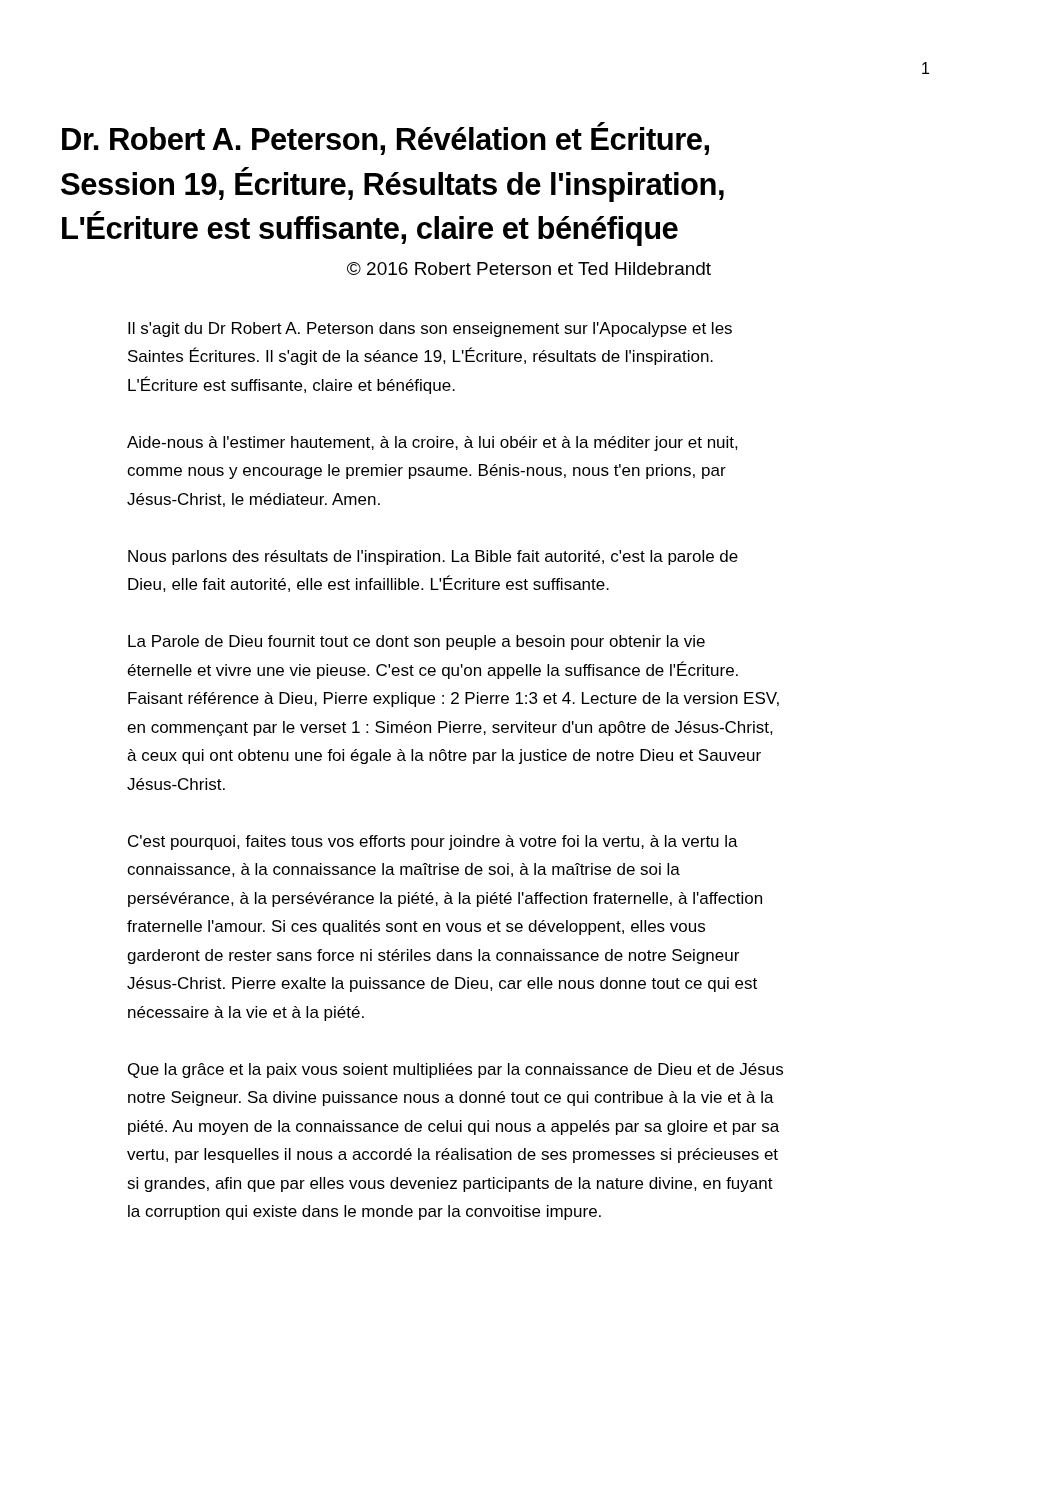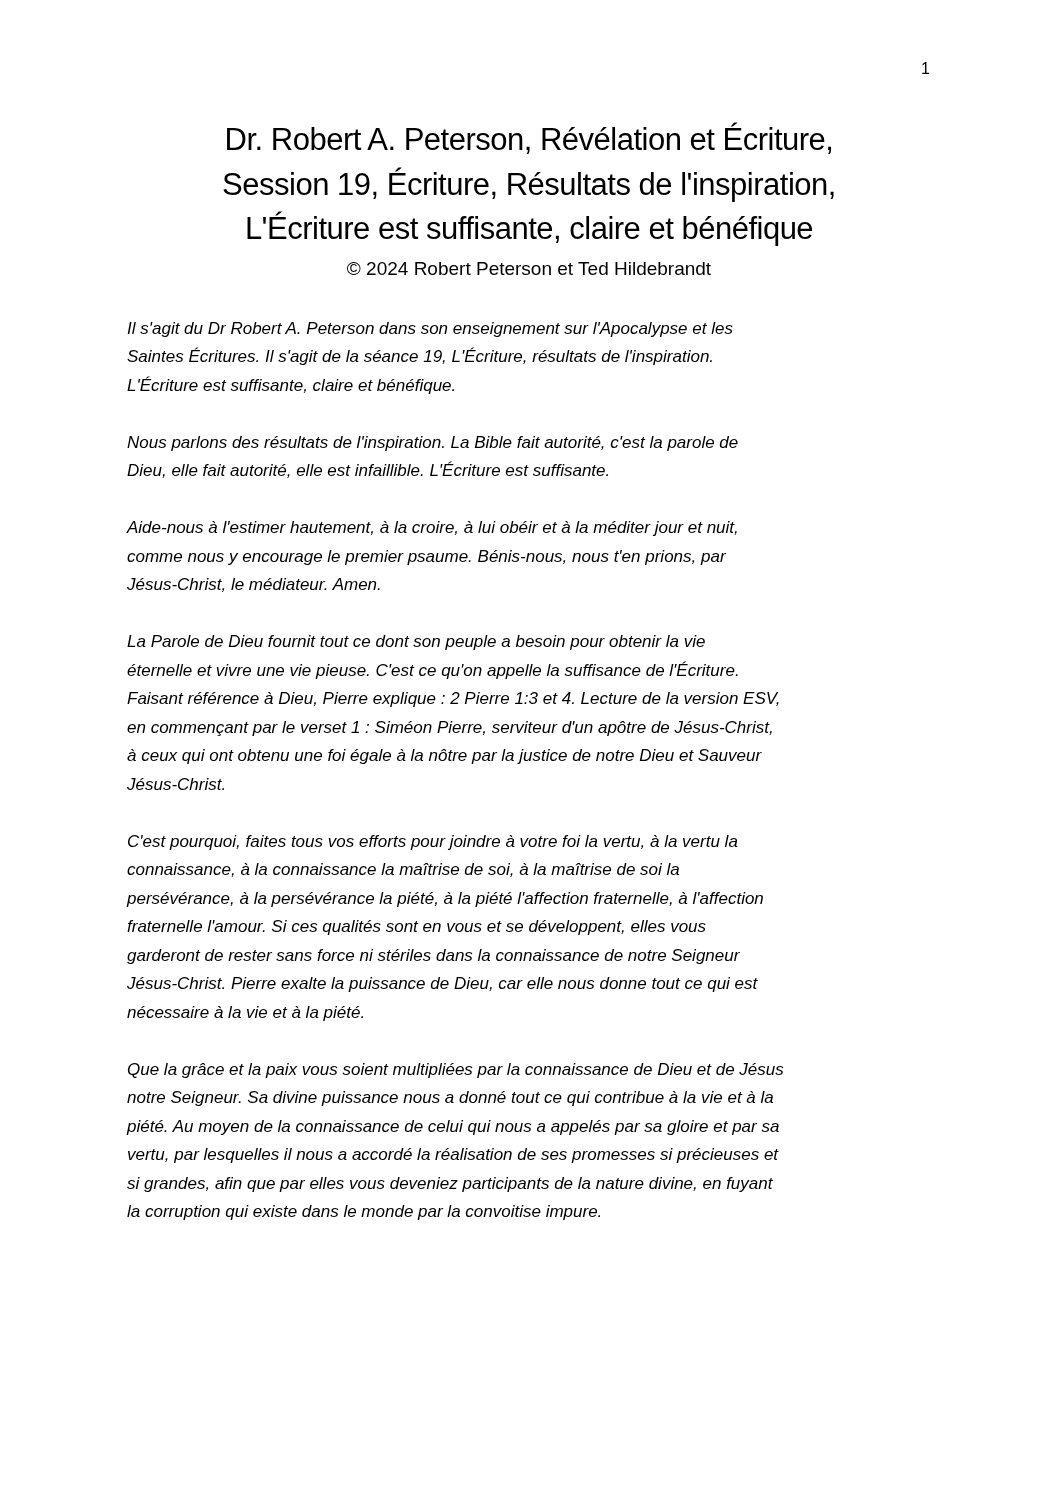--- a/index.html
+++ b/index.html
@@ -21,65 +21,64 @@
     position: absolute;
     top: 58px;
     right: 128px;
     font-size: 16px;
     line-height: 22px;
     color: #000000;
   }
   .title {
     margin: 118px 60px 0 60px;
     font-size: 31px;
-    font-weight: 400;
+    font-weight: 700;
     line-height: 44.5px;
-    text-align: center;
+    text-align: left;
     white-space: pre-line;
     letter-spacing: -0.5px;
   }
   .copyright {
     margin-top: 4px;
     text-align: center;
     font-size: 19px;
     line-height: 26px;
   }
   .body-text {
     margin: 33px 120px 0 127px;
     font-size: 17px;
     line-height: 28.5px;
     text-align: left;
-    font-style: italic;
   }
   .body-text p {
     margin: 0 0 28.5px 0;
     white-space: pre-line;
   }
 </style>
 </head>
 <body>
 
 <div class="page">
   <div class="page-number">1</div>
 
   <h1 class="title">Dr. Robert A. Peterson, Révélation et Écriture,
 Session 19, Écriture, Résultats de l'inspiration,
 L'Écriture est suffisante, claire et bénéfique</h1>
 
-  <div class="copyright">© 2024 Robert Peterson et Ted Hildebrandt</div>
+  <div class="copyright">© 2016 Robert Peterson et Ted Hildebrandt</div>
 
   <div class="body-text">
     <p>Il s'agit du Dr Robert A. Peterson dans son enseignement sur l'Apocalypse et les
 Saintes Écritures. Il s'agit de la séance 19, L'Écriture, résultats de l'inspiration.
 L'Écriture est suffisante, claire et bénéfique.</p>
-    <p>Nous parlons des résultats de l'inspiration. La Bible fait autorité, c'est la parole de
-Dieu, elle fait autorité, elle est infaillible. L'Écriture est suffisante.</p>
     <p>Aide-nous à l'estimer hautement, à la croire, à lui obéir et à la méditer jour et nuit,
 comme nous y encourage le premier psaume. Bénis-nous, nous t'en prions, par
 Jésus-Christ, le médiateur. Amen.</p>
+    <p>Nous parlons des résultats de l'inspiration. La Bible fait autorité, c'est la parole de
+Dieu, elle fait autorité, elle est infaillible. L'Écriture est suffisante.</p>
     <p>La Parole de Dieu fournit tout ce dont son peuple a besoin pour obtenir la vie
 éternelle et vivre une vie pieuse. C'est ce qu'on appelle la suffisance de l'Écriture.
 Faisant référence à Dieu, Pierre explique : 2 Pierre 1:3 et 4. Lecture de la version ESV,
 en commençant par le verset 1 : Siméon Pierre, serviteur d'un apôtre de Jésus-Christ,
 à ceux qui ont obtenu une foi égale à la nôtre par la justice de notre Dieu et Sauveur
 Jésus-Christ.</p>
     <p>C'est pourquoi, faites tous vos efforts pour joindre à votre foi la vertu, à la vertu la
 connaissance, à la connaissance la maîtrise de soi, à la maîtrise de soi la
 persévérance, à la persévérance la piété, à la piété l'affection fraternelle, à l'affection
 fraternelle l'amour. Si ces qualités sont en vous et se développent, elles vous

